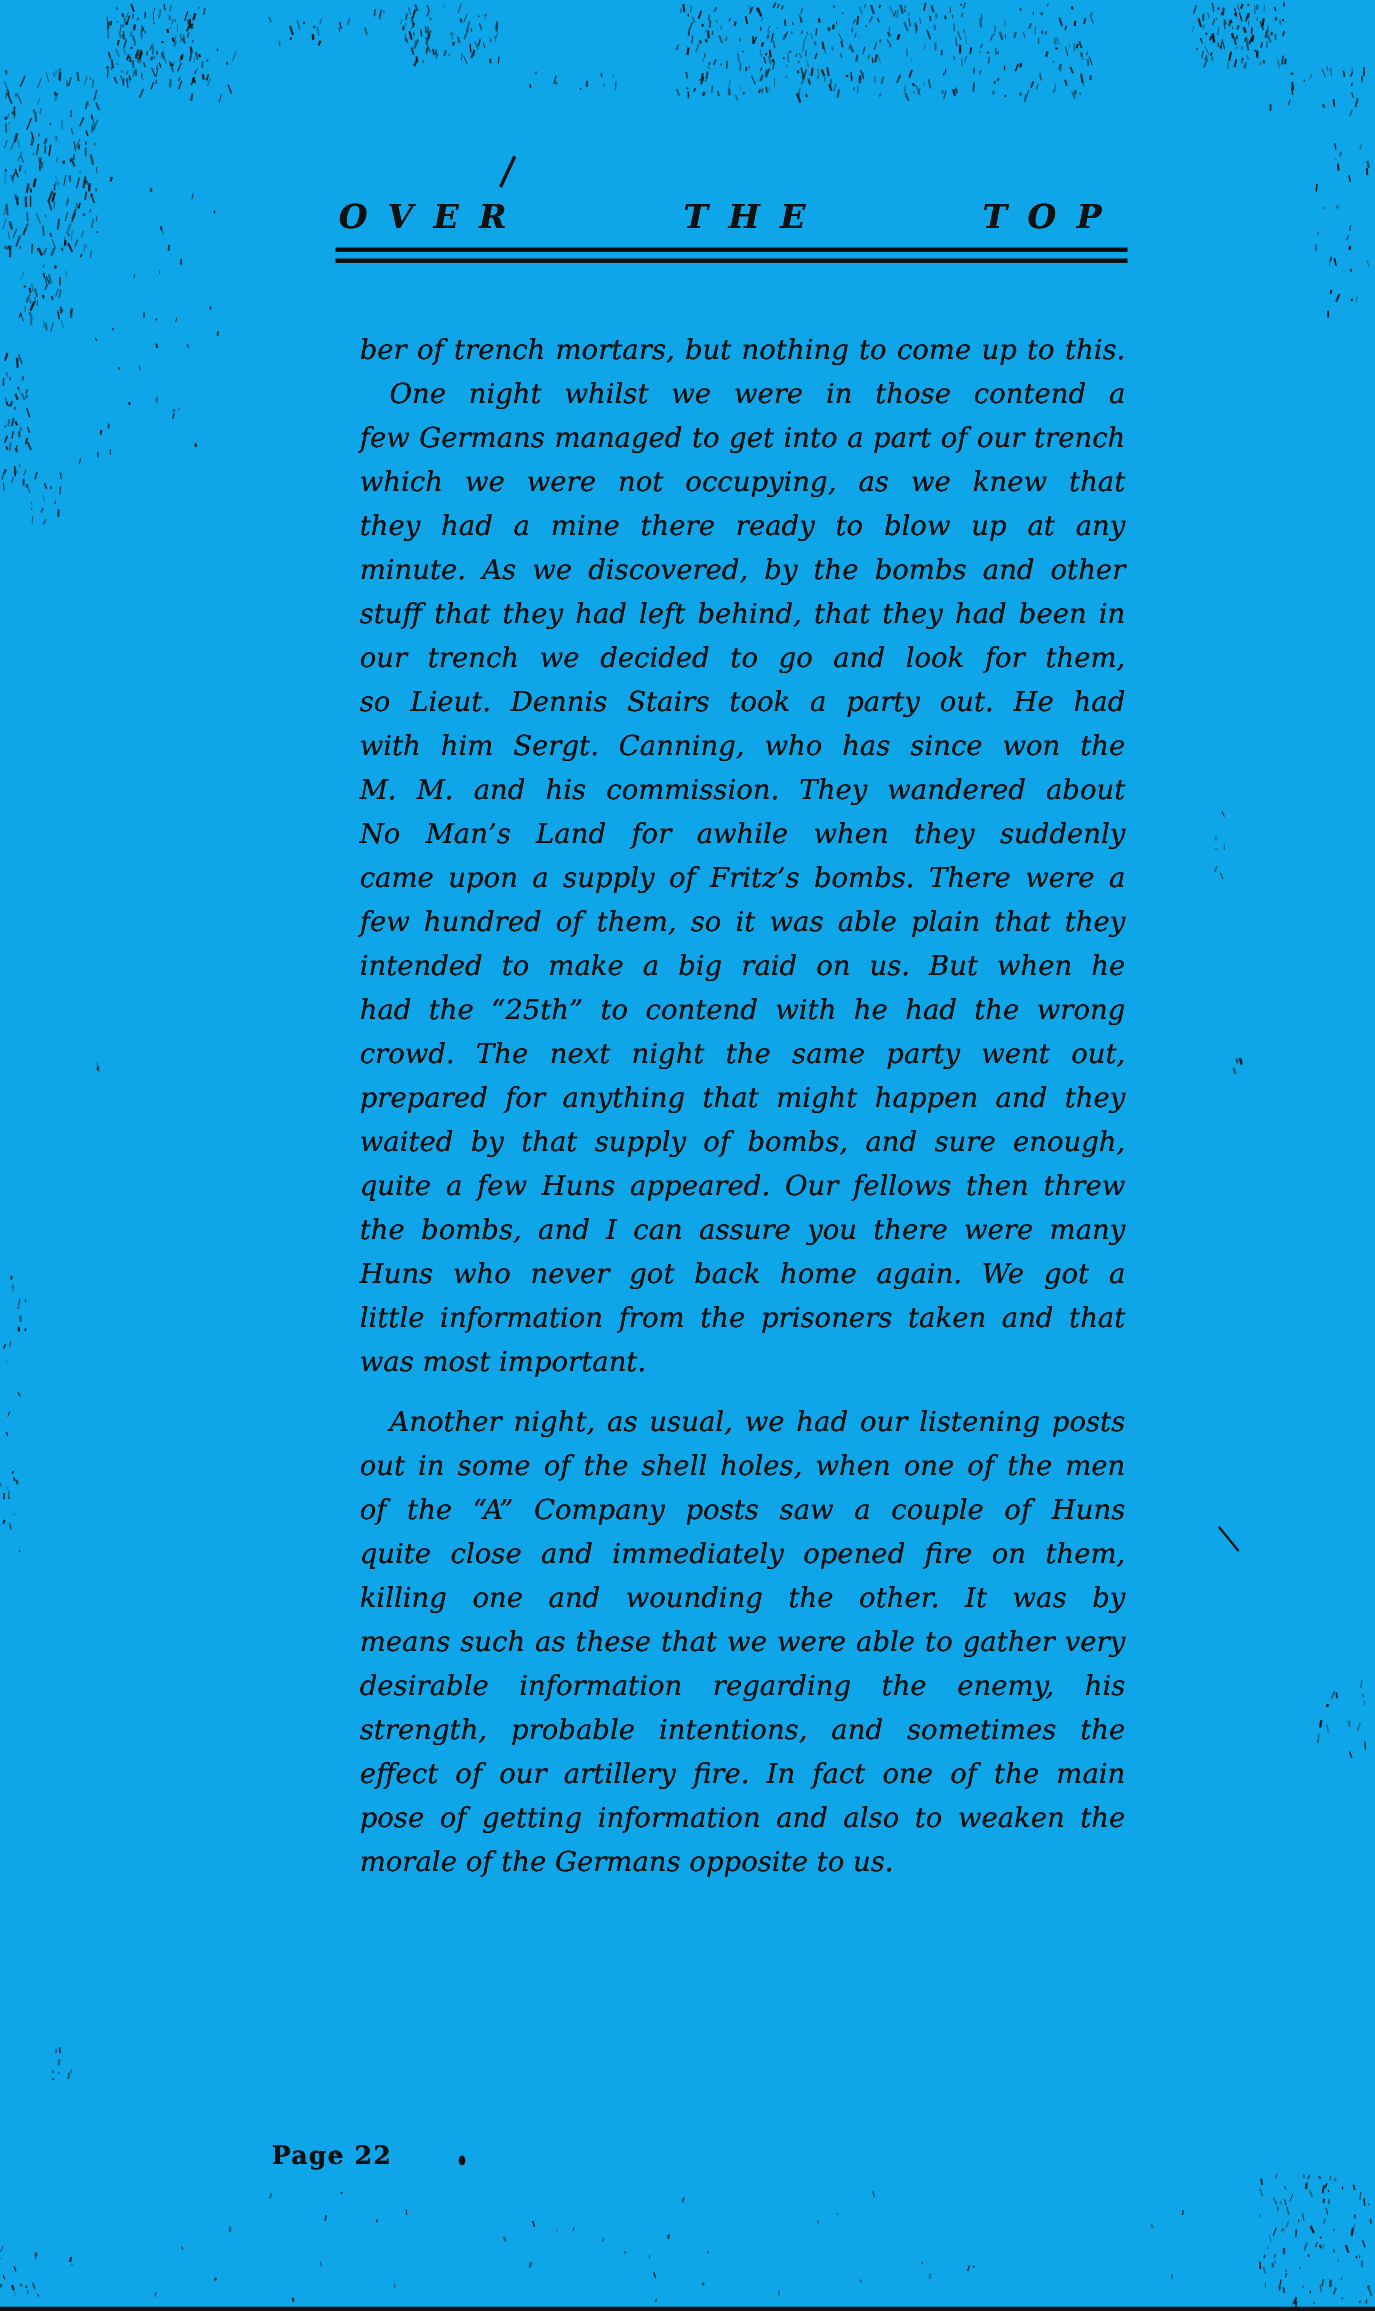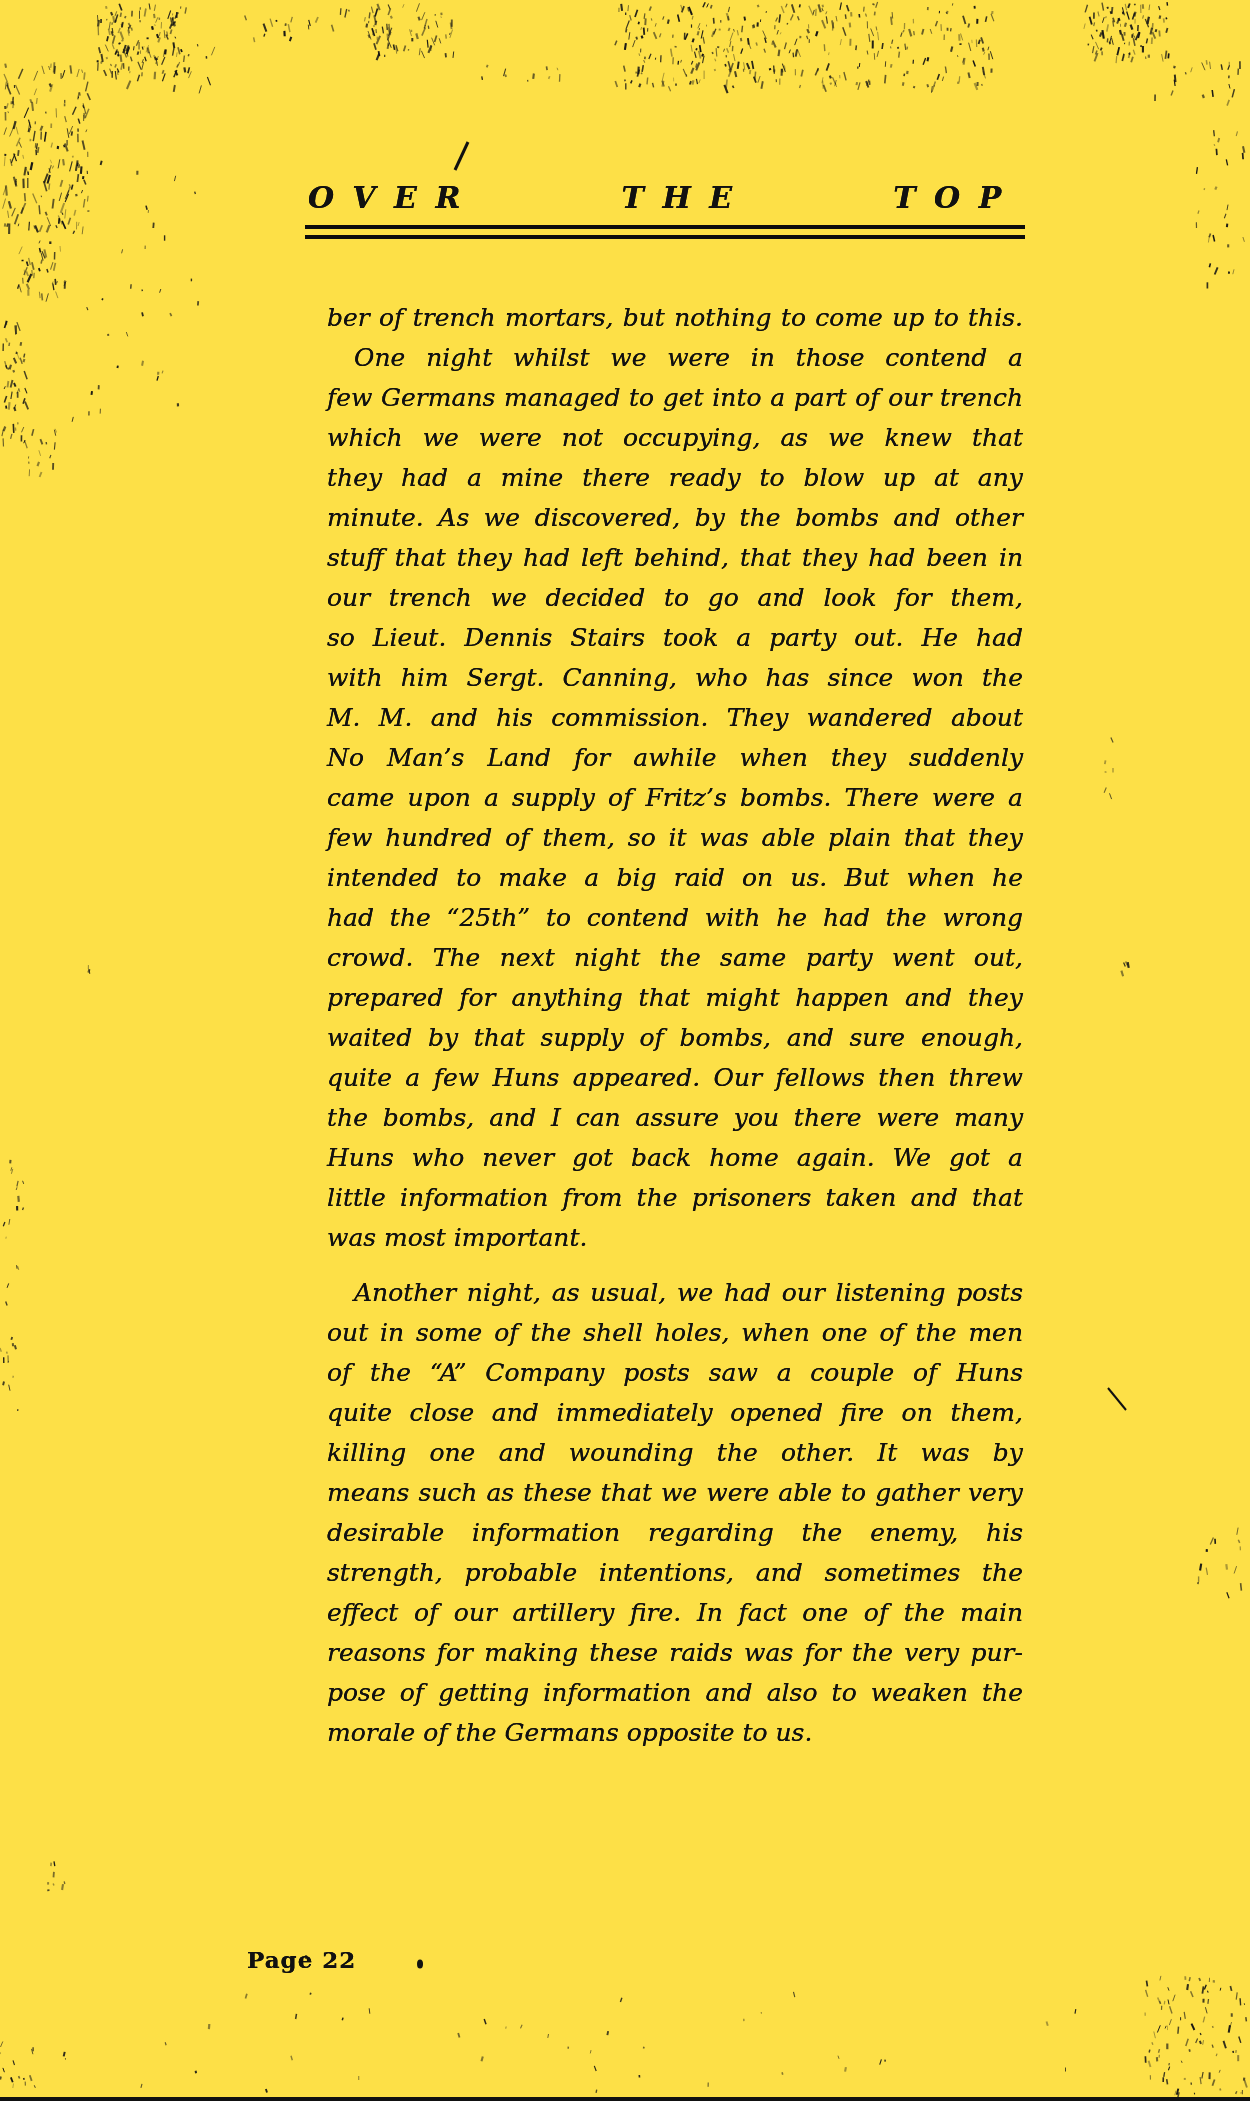--- a/index.html
+++ b/index.html
@@ -1,19 +1,19 @@
 <!DOCTYPE html>
 <html><head>
 <meta charset="utf-8">
 <style>
   html,body{margin:0;padding:0;background:#e8e8e4;}
   .page{
     position:relative;
     width:1250px;height:2101px;
-    background:#fde047;
+    background:#0ea5e9;
     overflow:hidden;
     font-family:"DejaVu Serif","Liberation Serif",serif;
     color:#111;
   }
   #noise-svg{
     position:absolute;left:0;top:0;width:1250px;height:2101px;
     pointer-events:none;
   }
   .running-head{
     position:absolute;left:308px;top:180px;width:712px;
@@ -1332,20 +1332,19 @@
       <div class="para">
         <div class="line indent">Another night, as usual, we had our listening posts</div>
         <div class="line">out in some of the shell holes, when one of the men</div>
         <div class="line">of the “A” Company posts saw a couple of Huns</div>
         <div class="line">quite close and immediately opened fire on them,</div>
         <div class="line">killing one and wounding the other. It was by</div>
         <div class="line">means such as these that we were able to gather very</div>
         <div class="line">desirable information regarding the enemy, his</div>
         <div class="line">strength, probable intentions, and sometimes the</div>
         <div class="line">effect of our artillery fire. In fact one of the main</div>
-        <div class="line">reasons for making these raids was for the very pur-</div>
         <div class="line">pose of getting information and also to weaken the</div>
         <div class="line lastline">morale of the Germans opposite to us.</div>
       </div>
     </div>
 
   <div class="page-number">Page 22</div>
 </div>
 
 </body></html>

